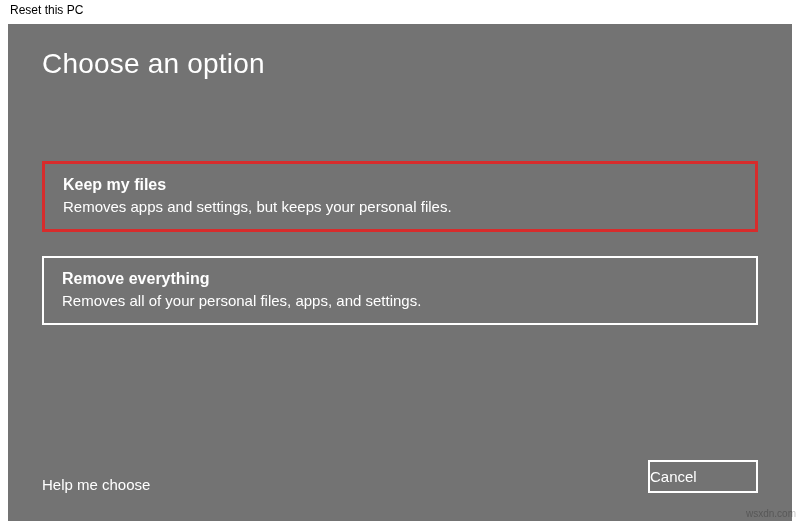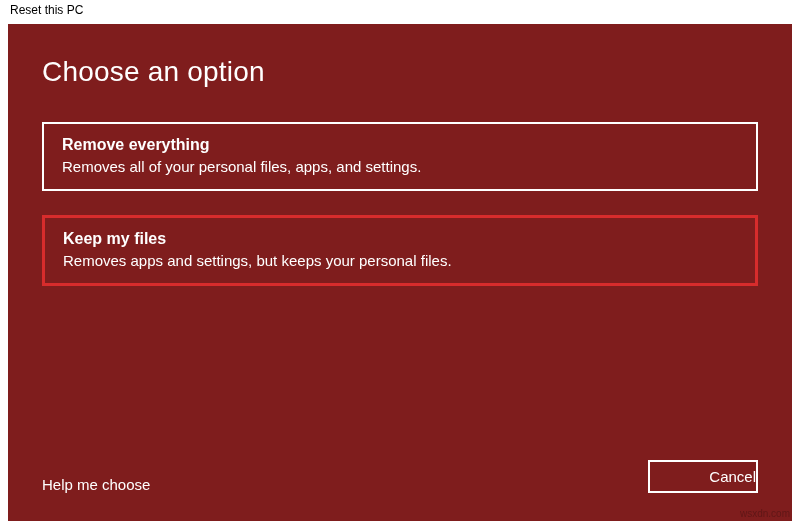--- a/index.html
+++ b/index.html
@@ -21,24 +21,25 @@
       padding: 3px 10px;
       font-size: 12px;
       color: #000000;
     }
     .panel {
       position: absolute;
       top: 24px;
       left: 8px;
       right: 8px;
       bottom: 8px;
-      background: #7f1d1d;
-      padding: 32px 34px 24px 34px;
+      background: #737373;
+      padding: 24px 34px 24px 34px;
       display: flex;
       flex-direction: column;
+      gap: 47px;
     }
     .heading {
       color: #ffffff;
       font-size: 28px;
       font-weight: 300;
       margin-bottom: 34px;
       letter-spacing: 0.2px;
     }
     .options {
       flex: 0 0 auto;
@@ -75,53 +76,53 @@
       font-size: 15px;
       cursor: pointer;
     }
     .cancel-btn {
       border: 2px solid #ffffff;
       background: transparent;
       color: #ffffff;
       font-size: 15px;
       padding: 6px 0;
       width: 110px;
-      text-align: right;
+      text-align: left;
       cursor: pointer;
       font-family: inherit;
     }
     .watermark {
       position: absolute;
-      right: 10px;
+      right: 4px;
       bottom: 10px;
       font-size: 10px;
       color: rgba(0,0,0,0.25);
       pointer-events: none;
     }
   </style>
 </head>
 <body>
 
 <div class="titlebar">
   <span>Reset this PC</span>
 </div>
 
 <div class="panel">
   <h1 class="heading">Choose an option</h1>
 
   <div class="options">
 
+    <div class="option-card highlighted">
+      <div class="option-title">Keep my files</div>
+      <div class="option-desc">Removes apps and settings, but keeps your personal files.</div>
+    </div>
+
     <div class="option-card">
       <div class="option-title">Remove everything</div>
       <div class="option-desc">Removes all of your personal files, apps, and settings.</div>
-    </div>
-
-    <div class="option-card highlighted">
-      <div class="option-title">Keep my files</div>
-      <div class="option-desc">Removes apps and settings, but keeps your personal files.</div>
     </div>
 
   </div>
 
   <div class="footer">
     <a class="help-link">Help me choose</a>
     <button class="cancel-btn">Cancel</button>
   </div>
 </div>
 

